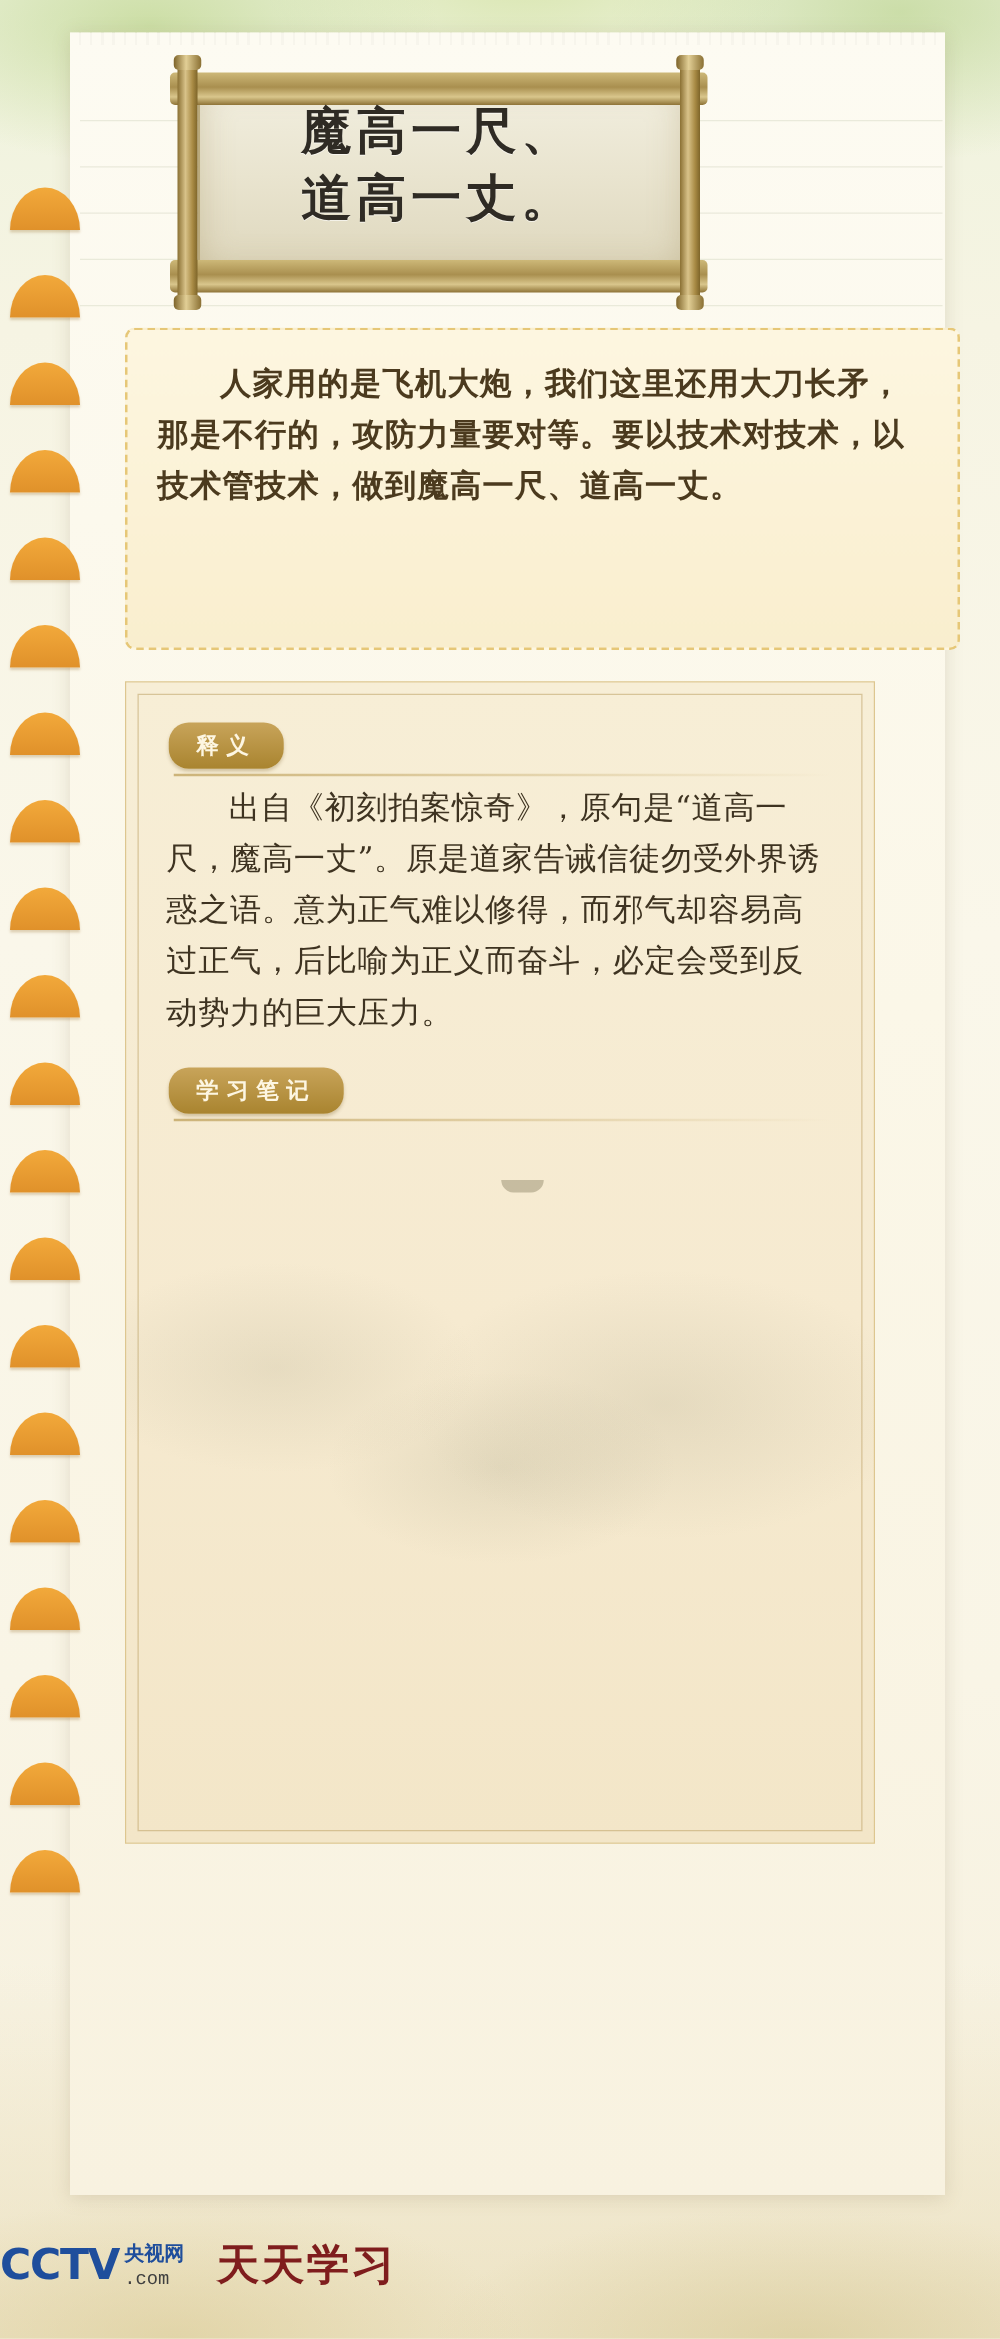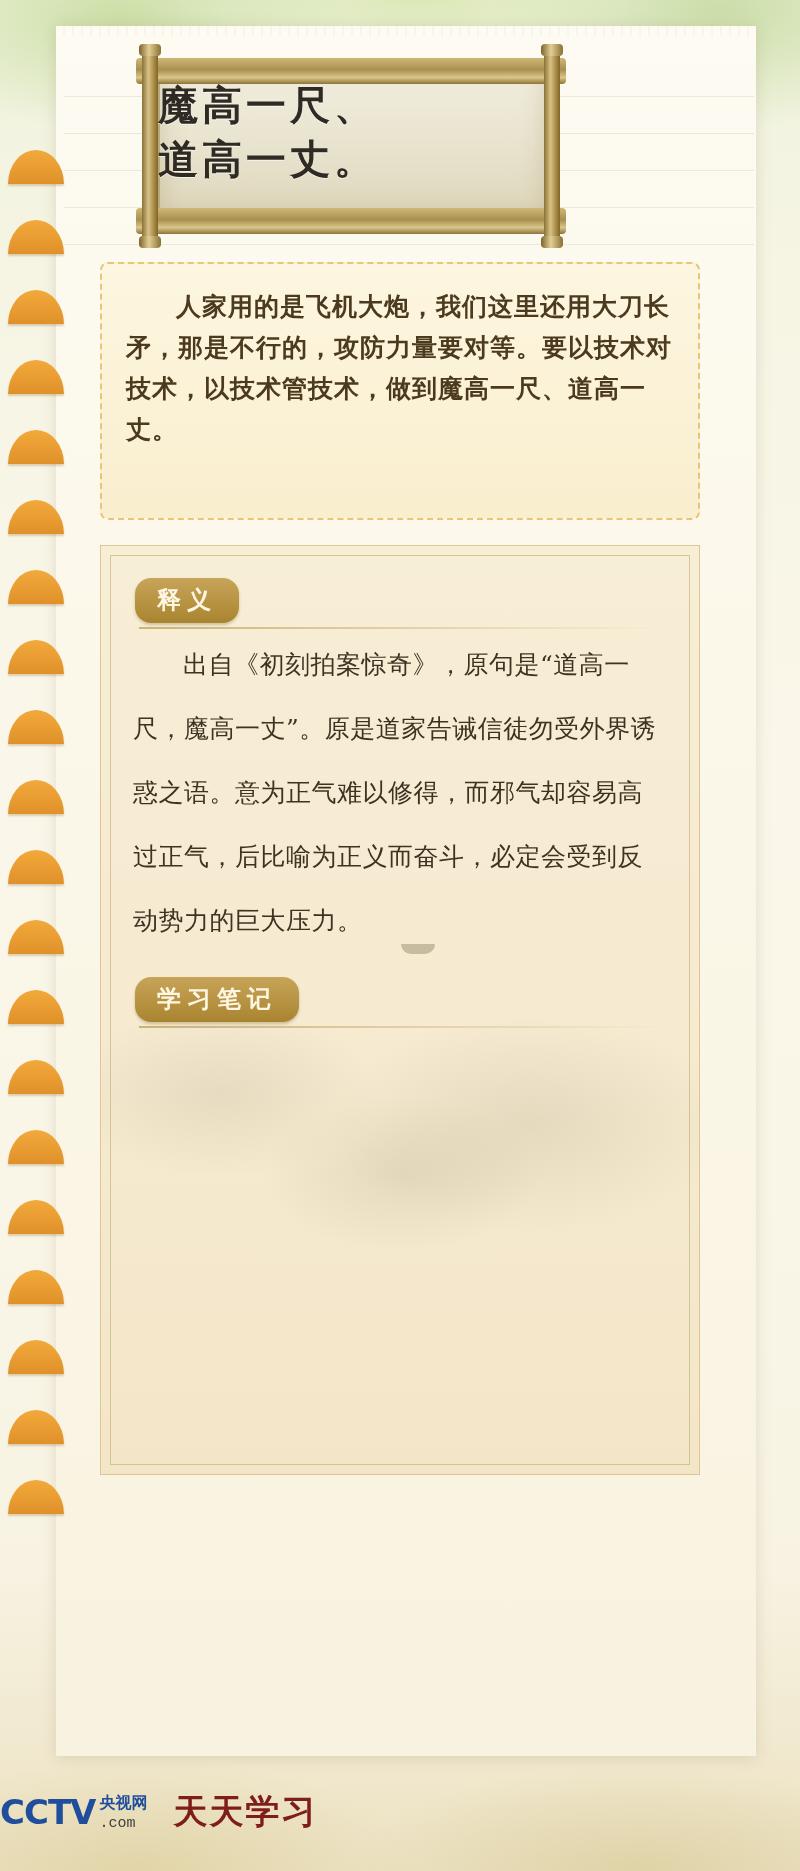--- a/index.html
+++ b/index.html
@@ -84,29 +84,29 @@
   .knob.l{left:6px;top:6px;}
   .knob.r{left:408px;top:6px;}
   .knob:before,.knob:after{
     content:"";position:absolute;left:-3px;width:22px;height:12px;border-radius:4px;
     background:linear-gradient(90deg,#7d6329,#e2cf96 45%,#8a7033);
   }
   .knob:before{top:-2px;}
   .knob:after{bottom:-2px;}
   .scroll-title{
     position:absolute;left:22px;top:38px;width:386px;
-    text-align:left;color:#2f2b24;
+    text-align:center;color:#2f2b24;
     font-family:"DejaVu Serif",serif;
     font-weight:bold;font-size:40px;line-height:54px;letter-spacing:4px;
     text-shadow:0 1px 0 rgba(255,255,255,.6);
   }
 
   
   .quote{
-    position:absolute;left:100px;top:262px;width:600px;height:258px;
+    position:absolute;left:100px;top:262px;width:668px;height:258px;
     background:linear-gradient(180deg,#fdf6e0,#f9eece);
     border:2px dashed #e6c777;
     border-radius:8px;
     box-sizing:border-box;
     padding:22px 24px 18px 24px;
   }
   .quote-text{
     color:#4b3a1e;font-weight:bold;
     font-family:"DejaVu Sans","Liberation Sans",sans-serif;
     font-size:25px;line-height:41px;letter-spacing:1px;
@@ -141,35 +141,35 @@
   .boat{
     position:absolute;left:300px;top:398px;width:34px;height:10px;
     border-radius:0 0 16px 16px;
     background:rgba(140,130,100,.45);pointer-events:none;
   }
   .tag{
     display:inline-block;
     background:linear-gradient(180deg,#c8a45a,#a9842f);
     color:#fdf6e2;font-weight:bold;
     font-family:Liberation Mono, monospace;
-    font-size:24px;letter-spacing:6px;
+    font-size:18px;letter-spacing:6px;
     padding:6px 22px 7px 22px;
     border-radius:16px;
     box-shadow:0 2px 3px rgba(120,90,30,.3);
   }
   .tag-wrap{position:relative;margin:6px 0 10px 4px;}
   .tag-wrap:after{
     content:"";position:absolute;left:4px;right:4px;bottom:-6px;height:2px;
     background:linear-gradient(90deg,rgba(190,160,90,.75),rgba(190,160,90,0));
   }
   .body-text{
     position:relative;
     color:#3e3321;
     font-family:"DejaVu Serif","Liberation Serif",serif;
-    font-size:25px;line-height:64px;letter-spacing:.5px;
+    font-size:25px;line-height:41px;letter-spacing:.5px;
     text-indent:50px;
     margin:8px 2px 24px 2px;
   }
 
   
   .footer{
     position:absolute;left:0;bottom:36px;width:800px;
     display:flex;align-items:center;justify-content:flex-start;gap:26px;
   }
   .cctv{

